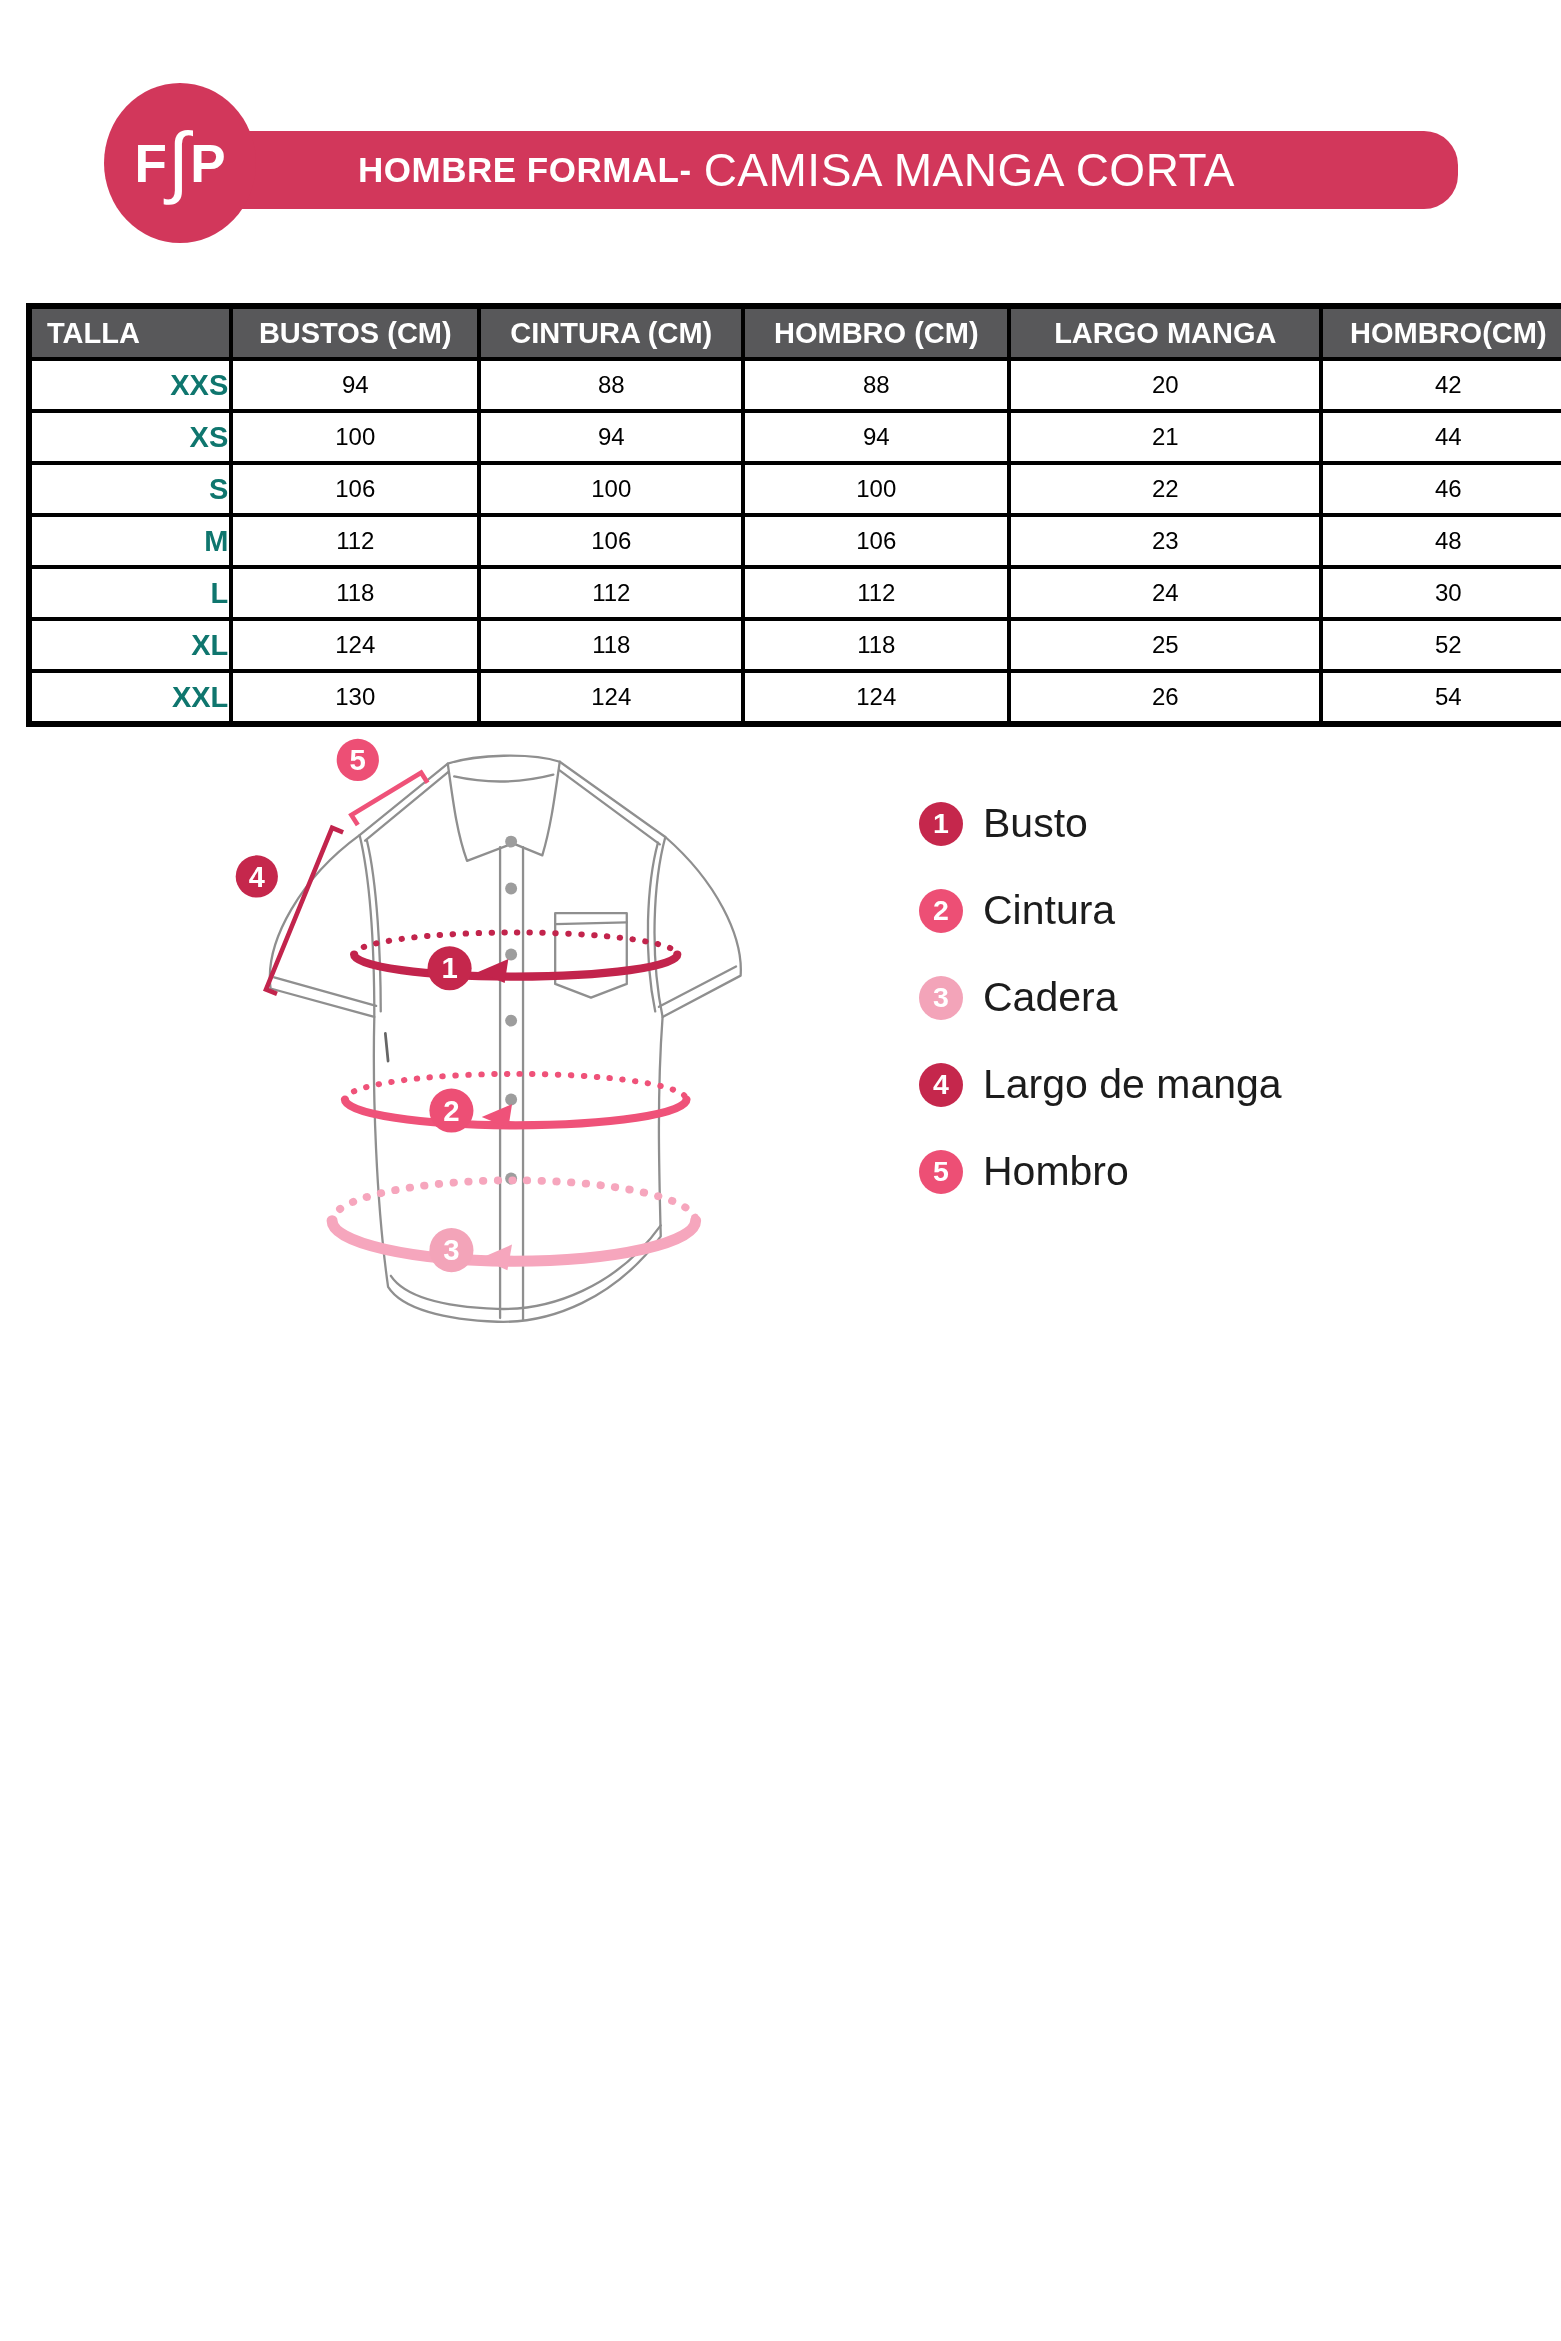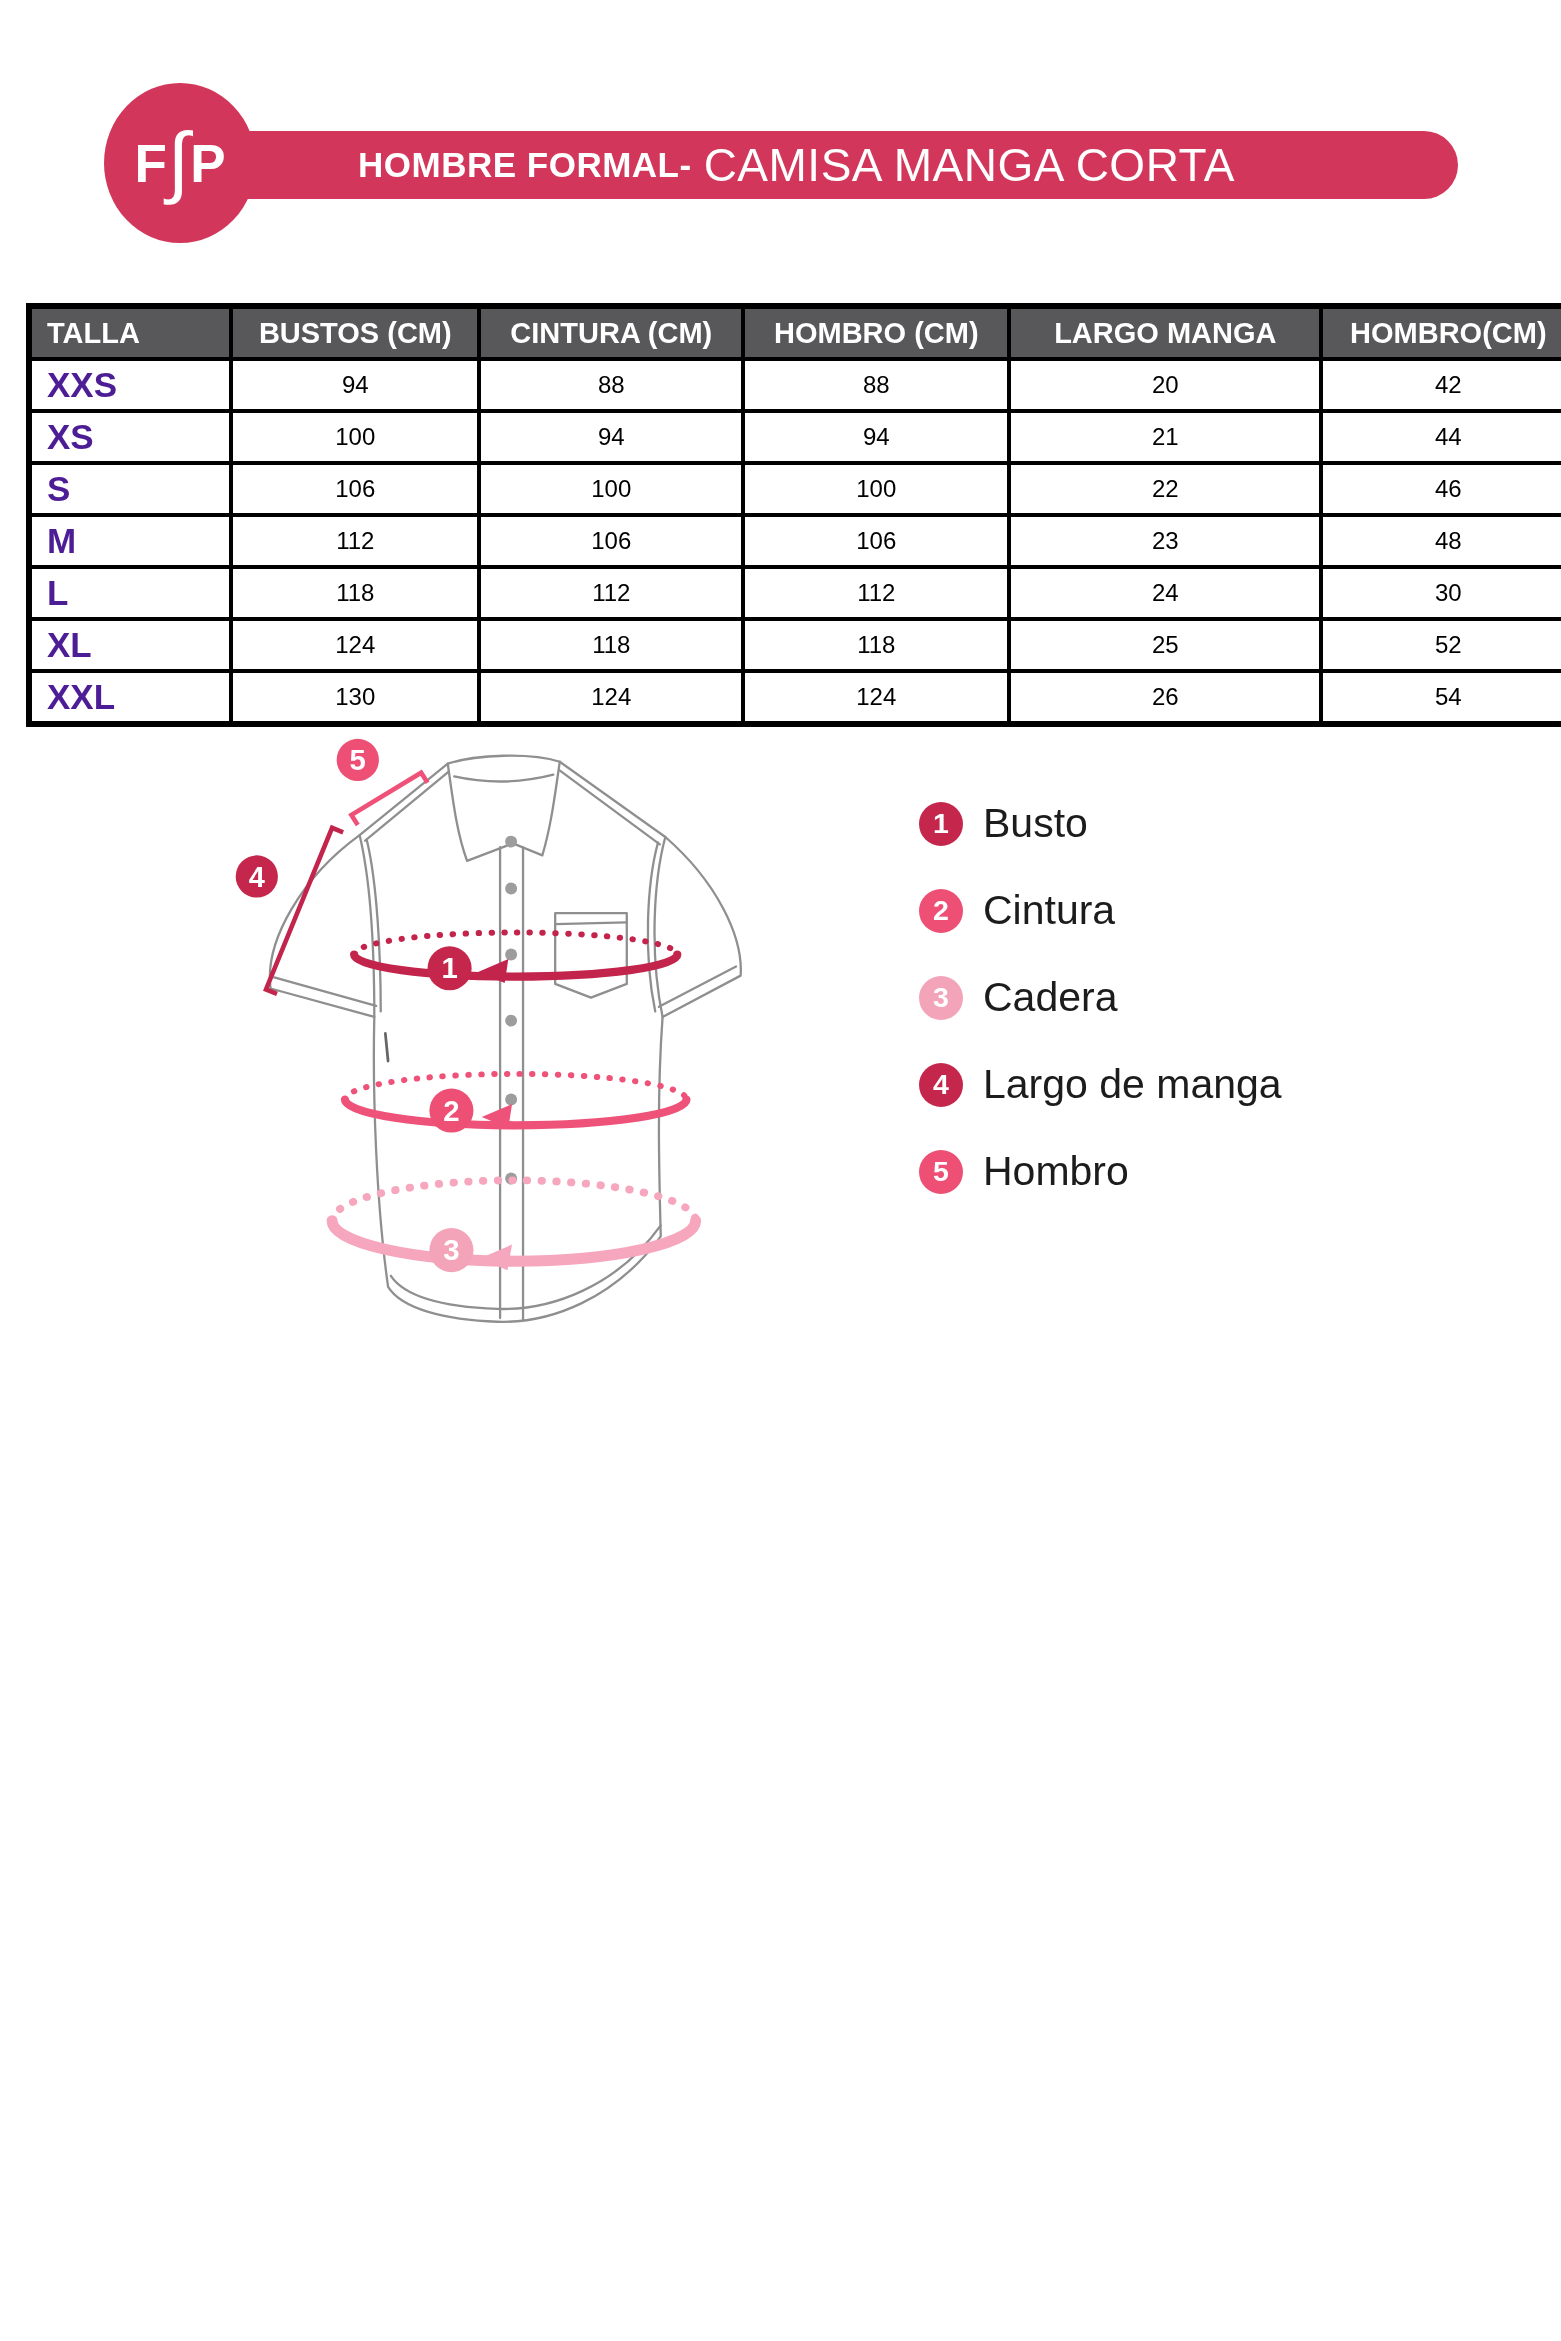--- a/index.html
+++ b/index.html
@@ -11,41 +11,41 @@
   
   .logo {
     position:absolute; left:104px; top:83px; width:152px; height:160px;
     border-radius:50%; display:flex; align-items:center; justify-content:center;
     color:#fff; z-index:2;
   }
   .logo .lf, .logo .lp { font-size:53px; font-weight:bold; line-height:1; }
   .logo .ls { font-size:79px; font-weight:400; line-height:1; margin:0 0.9px; transform:translateY(-2.8px); }
 
   .banner {
-    position:absolute; left:180px; top:131px; width:1278px; height:68px;
+    position:absolute; left:180px; top:131px; width:1278px; height:78px;
     border-radius:0 34px 34px 0; display:flex; align-items:center;
     padding-left:178px; box-sizing:border-box; color:#fff; z-index:1;
     white-space:nowrap;
   }
   .banner .t-bold { font-weight:bold; font-size:35px; letter-spacing:0.5px; }
   .banner .t-reg  { font-weight:400; font-size:46px; margin-left:12px; letter-spacing:0.5px; }
 
   
   .size-table {
     position:absolute; left:7.3px; top:303px; width:1547px;
     border-collapse:collapse; border:6.4px solid #000; table-layout:fixed;margin-left:19px;
   }
   .size-table th, .size-table td { border:4.6px solid #000; overflow:hidden; }
   .size-table thead th {
     color:#fff; font-size:29px; font-weight:bold; height:46px; text-align:center;
   }
   .size-table thead th.col-size { text-align:left; padding-left:14.7px; }
   .size-table tbody th {
-    text-align:left; padding-left:14.7px; font-size:35px; font-weight:bold;
-    height:46px; background:#fff; color:#4c1d95;
+    text-align:right; padding-left:14.7px; font-size:29px; font-weight:bold;
+    height:46px; background:#fff; color:#0f766e;
   }
   .size-table tbody td {
     text-align:center; font-size:24px; font-weight:400; background:#fff; color:#000;
   }
 
   
   .diagram { position:absolute; left:165px; top:725px; }
 
   
   .legend { position:absolute; left:919px; top:800px; display:flex; flex-direction:column; gap:40px; }

